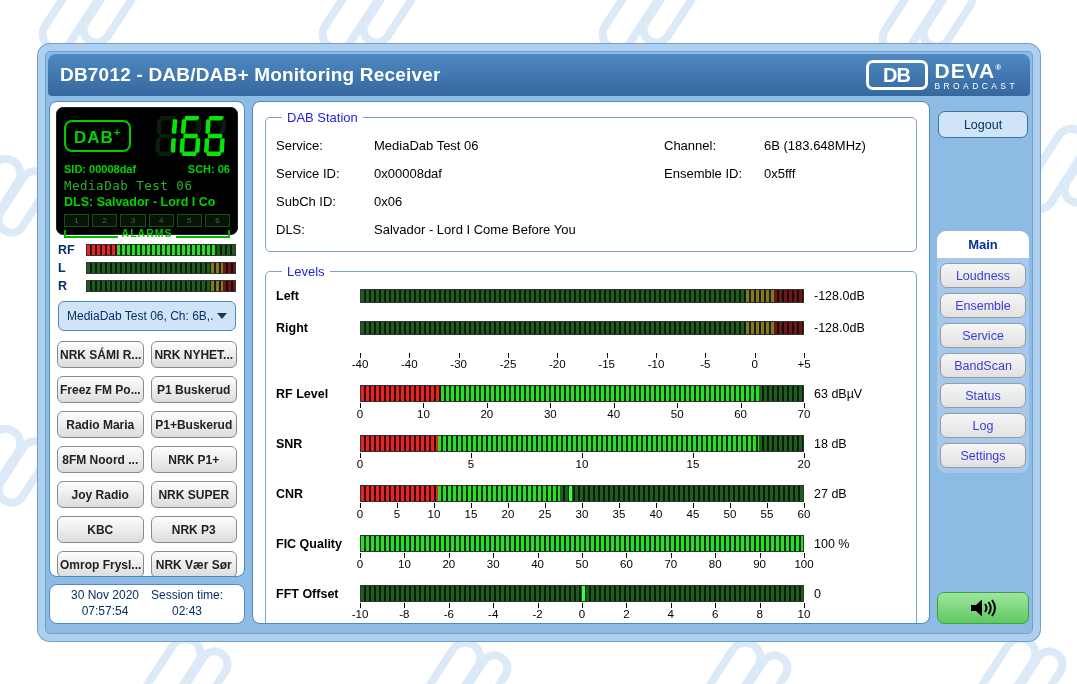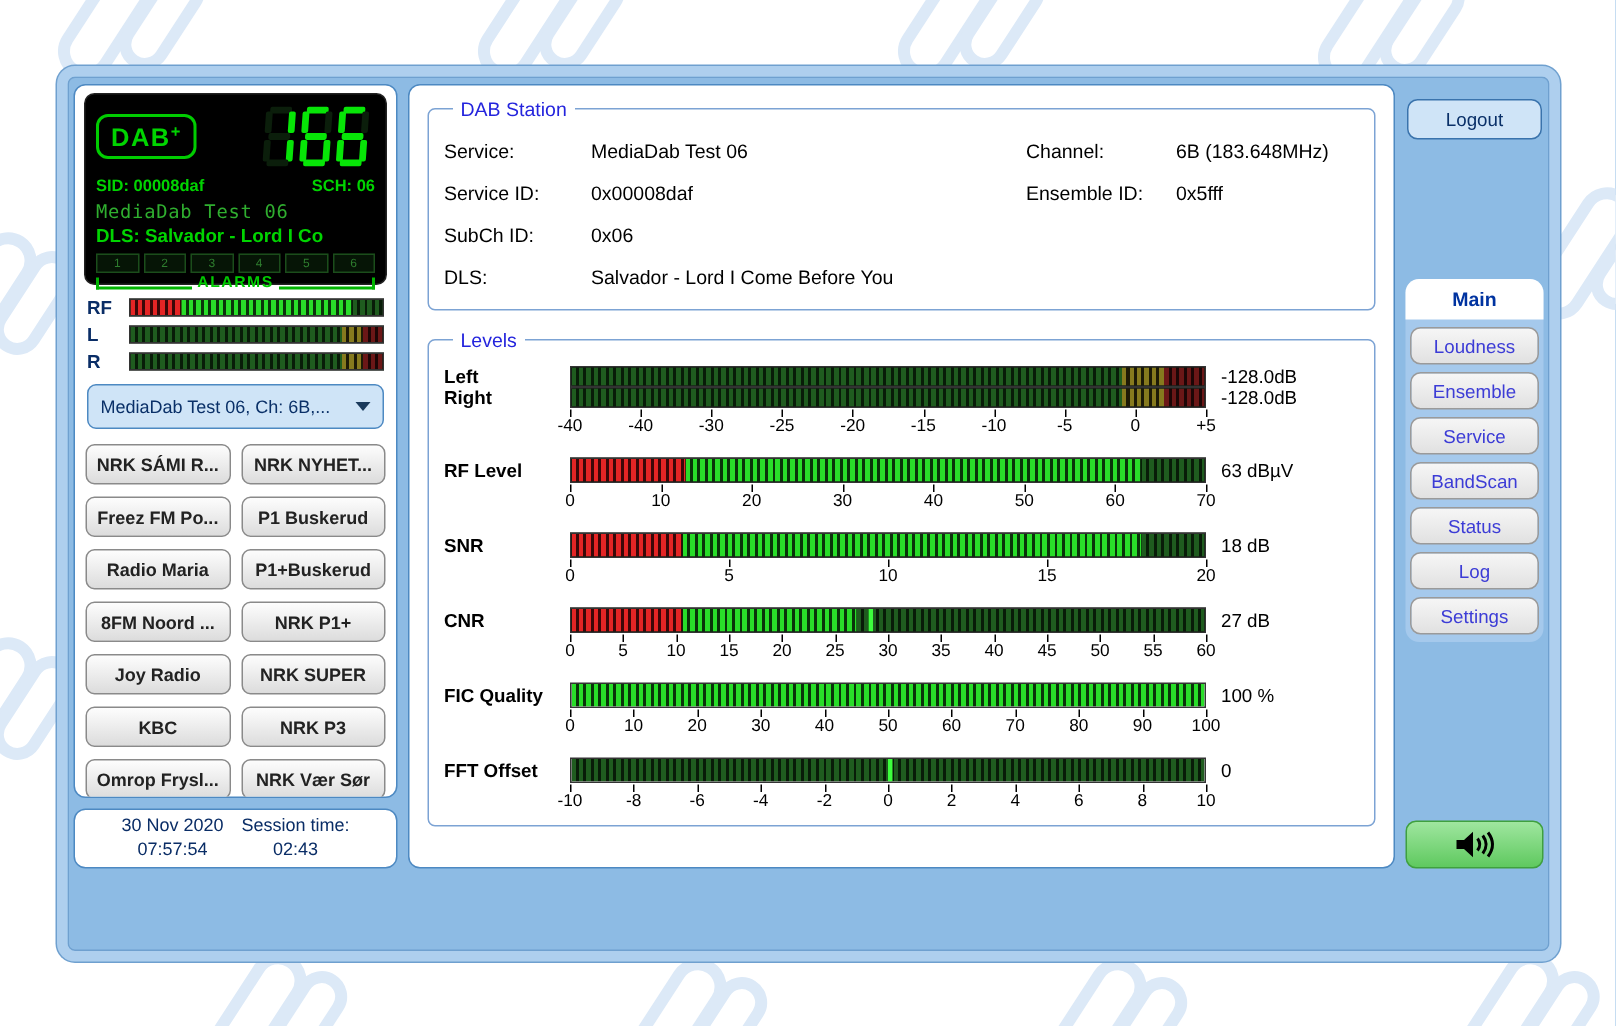--- a/index.html
+++ b/index.html
@@ -26,21 +26,21 @@
            align-items:center;justify-content:center;color:#fff;font-weight:bold;font-size:20px;
            letter-spacing:-1px;padding:0 4px;line-height:1;}
   .logo-right{color:#fff;line-height:1;}
   .logo-deva{font-size:21px;font-weight:bold;letter-spacing:1px;}
   .logo-deva .reg{font-size:8px;vertical-align:super;}
   .logo-bc{font-size:8.5px;letter-spacing:3.4px;margin-top:1px;}
 
   .body-row{display:flex;gap:7px;padding:5px 4px 4px 4px;height:532px;box-sizing:border-box;}
 
   
-  .col-left{width:216px;display:flex;flex-direction:column;}
+  .col-left{width:196px;display:flex;flex-direction:column;}
   .left-panel{background:#fff;border:1px solid #4d89c2;border-radius:8px;padding:5px 6px;flex:1;
               box-sizing:border-box;overflow:hidden;}
   .clock-box{margin-top:7px;background:#fff;border:1px solid #4d89c2;border-radius:8px;height:40px;
              display:flex;align-items:center;justify-content:center;gap:12px;color:#0a2d66;
              font-size:12px;line-height:1.3;box-sizing:border-box;}
   .clock-box .c{text-align:center;}
 
   
   .lcd{background:#000;border-radius:7px;border:1px solid #222;padding:6px 7px 5px;height:128px;
        box-sizing:border-box;}
@@ -100,21 +100,21 @@
 
   #dab-rows{padding:2px 0 0;}
   .drow{display:grid;grid-template-columns:98px 290px 100px 1fr;align-items:center;height:28px;
         font-size:13px;color:#000;}
   .dlbl{white-space:nowrap;}
   .dval{white-space:nowrap;}
 
   #levels-meters{padding:6px 0 0;}
   .lrow{display:flex;align-items:center;}
   .lrow.gap{margin-top:9px;}
-  .lrow.lr{margin-bottom:0;}
+  .lrow.lr{margin-bottom:18px;}
   .llbl{width:84px;font-size:12.5px;font-weight:bold;color:#000;flex:none;}
   .lval{width:92px;font-size:12.5px;color:#000;padding-left:10px;flex:none;white-space:nowrap;}
   .scale-row{margin:1px 0 2px;}
   .scale{flex:1;position:relative;height:23px;}
   .tick{position:absolute;top:0;width:1px;height:5px;background:#000;}
   .tl{position:absolute;top:5px;left:0;transform:translateX(-50%);font-size:11.5px;color:#000;
       white-space:nowrap;}
 
   
   .col-right{width:92px;display:flex;flex-direction:column;}
@@ -174,20 +174,30 @@
 <div class="wm" style="left:710px;top:634px">
     <i></i>
     <i></i>
   </div>
 <div class="wm" style="left:985px;top:630px">
     <i></i>
     <i></i>
   </div>
 
 <div class="window">
+  <div class="header">
+    <div class="title">DB7012 - DAB/DAB+ Monitoring Receiver</div>
+    <div class="logo">
+      <div class="logo-db">DB</div>
+      <div class="logo-right">
+        <div class="logo-deva"><span>DEVA</span><span class="reg">®</span></div>
+        <div class="logo-bc">BROADCAST</div>
+      </div>
+    </div>
+  </div>
 
   <div class="body-row">
 
     <div class="col-left">
       <div class="left-panel">
         <div class="lcd">
           <div class="lcd-top">
             <div class="dab-badge"><span>DAB</span><sup>+</sup></div>
             <svg id="lcd-digits" width="76" height="42" viewBox="-4 0 84 44">
                 <g transform="translate(0,0) skewX(-4)">

